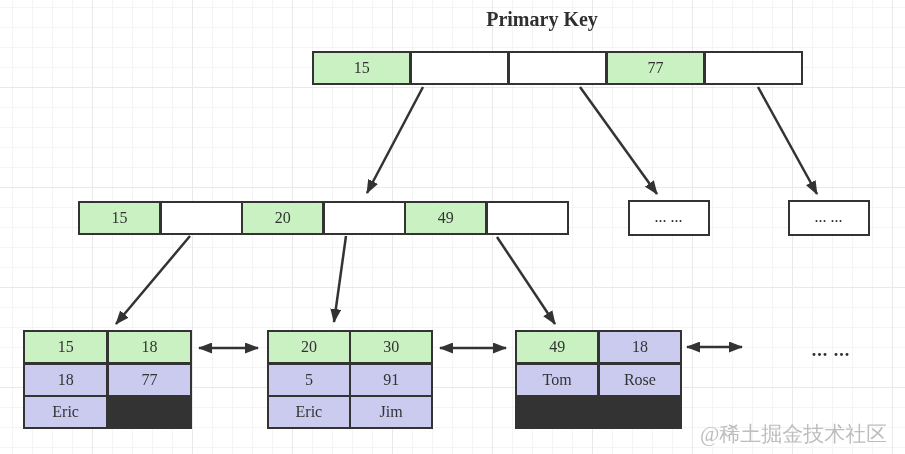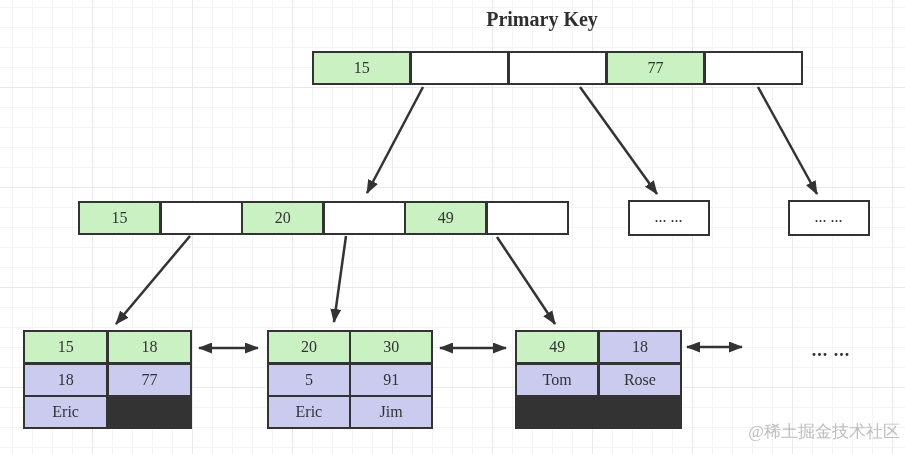--- a/index.html
+++ b/index.html
@@ -63,21 +63,21 @@
     font-size:16px;background:#fff;
   }
   .lcell.g{background:var(--green,#c9f1c2);}
   .lcell.p{background:var(--purple,#cbcbf0);}
   .leaf-ellipsis{
     position:absolute;left:793px;top:340px;width:76px;
     text-align:center;font-size:18px;font-weight:bold;letter-spacing:1px;color:#2f2f2f;
   }
   .watermark{
     position:absolute;left:700px;top:420px;width:200px;
-    font-size:17px;color:var(--watermark,#bdbdbd);text-align:right;
+    font-size:21px;color:var(--watermark,#bdbdbd);text-align:left;
   }
   .arrows{position:absolute;left:0;top:0;pointer-events:none;}
   .arrow{stroke:var(--line,#333);stroke-width:2.5;fill:none;}
   .ah{fill:var(--line,#333);}
 </style>
 </head>
 <body>
 
 <div class="canvas">
 

